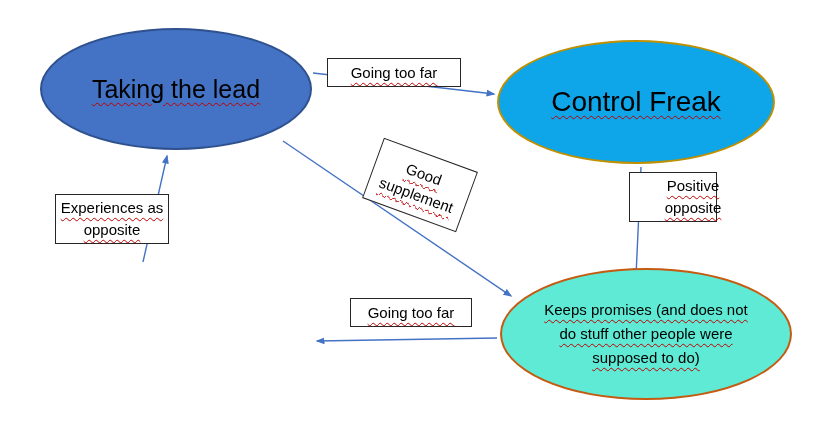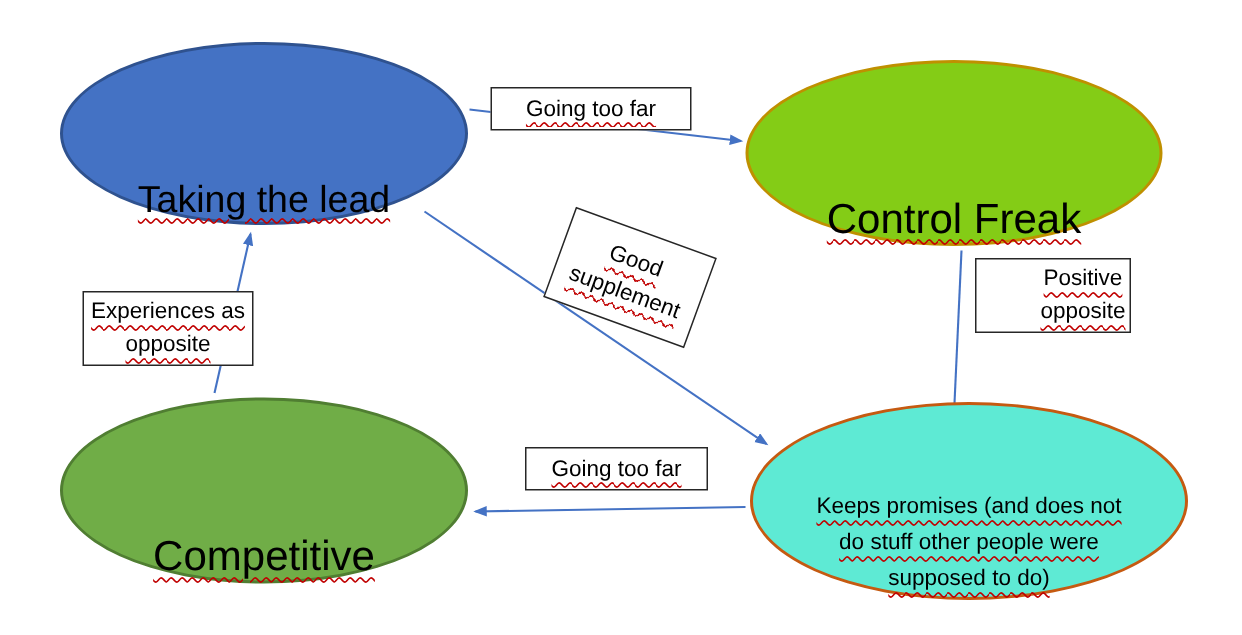--- a/index.html
+++ b/index.html
@@ -16,21 +16,21 @@
     overflow: hidden;
   }
   .arrows { position: absolute; inset: 0; width: 828px; height: 423px; }
   .arrow { stroke: var(--arrow, #4472C4); stroke-width: 1.4; fill: none; }
   .arrowhead { fill: var(--arrow, #4472C4); }
 
   .node {
     position: absolute;
     border-radius: 50%;
     border: 2px solid #22c55e;
-    display: flex; align-items: flex-end; justify-content: center;
+    display: flex; align-items: center; justify-content: center;
     text-align: center;
     color: #000;
   }
   .squig {
     text-decoration-line: underline;
     text-decoration-style: wavy;
     text-decoration-color: #C00000;
     text-decoration-thickness: 1px;
     text-underline-offset: 4px;
   }
@@ -46,21 +46,21 @@
   }
 
   #node-taking-the-lead { left: 40px;  top: 28px;  width: 272px; height: 122px; font-size: 25px; }
   #node-control-freak   { left: 497px; top: 40px;  width: 278px; height: 124px; font-size: 28px; }
   #node-competitive     { left: 40px;  top: 265px; width: 272px; height: 124px; font-size: 28px; }
   #node-keeps-promises  { left: 500px; top: 268px; width: 292px; height: 132px; font-size: 15px; }
   #node-keeps-promises .node-text { width: 222px; line-height: 1.6; }
 
   #edge-label-going-too-far-top    { left: 327px; top: 58px;  width: 134px; height: 29px; }
   #edge-label-good-supplement      { left: 370px; top: 153px; width: 100px; height: 64px; transform: rotate(20deg); }
-  #edge-label-positive-opposite    { left: 650px; top: 172px; width: 104px;  height: 50px; padding-left: 40px; }
+  #edge-label-positive-opposite    { left: 629px; top: 172px; width: 88px;  height: 50px; padding-left: 40px; }
   #edge-label-going-too-far-bottom { left: 350px; top: 298px; width: 122px; height: 29px; }
   #edge-label-experiences          { left: 55px;  top: 194px; width: 114px; height: 50px; }
 </style>
 </head>
 <body>
 
 <div class="canvas">
 
   <svg class="arrows" viewBox="0 0 828 423" xmlns="http://www.w3.org/2000/svg">
     <defs>
@@ -72,27 +72,24 @@
     <line class="arrow" x1="283" y1="141" x2="511" y2="296" marker-end="url(#ah)"></line>
     <line class="arrow" x1="641" y1="167" x2="636" y2="276" marker-end="url(#ah)"></line>
     <line class="arrow" x1="497" y1="338" x2="317" y2="341" marker-end="url(#ah)"></line>
     <line class="arrow" x1="143" y1="262" x2="167" y2="156" marker-end="url(#ah)"></line>
   </svg>
 
   <div class="node" id="node-taking-the-lead" style="background: rgb(68, 114, 196); border-color: rgb(47, 82, 143);">
     <span class="node-text squig">Taking the lead</span>
   </div>
 
-  <div class="node" id="node-control-freak" style="background: #84cc16; border-color: rgb(191, 144, 0);">
+  <div class="node" id="node-control-freak" style="background: #0ea5e9; border-color: rgb(191, 144, 0);">
     <span class="node-text squig">Control Freak</span>
   </div>
 
-  <div class="node" id="node-competitive" style="background: rgb(112, 173, 71); border-color: rgb(80, 126, 50);">
-    <span class="node-text squig">Competitive</span>
-  </div>
 
   <div class="node" id="node-keeps-promises" style="background: #5eead4; border-color: rgb(197, 90, 17);">
     <span class="node-text squig">Keeps promises (and does not do stuff other people were supposed to do)</span>
   </div>
 
   <div class="elabel" id="edge-label-going-too-far-top">
     <span class="squig">Going too far</span>
   </div>
 
   <div class="elabel" id="edge-label-good-supplement">

